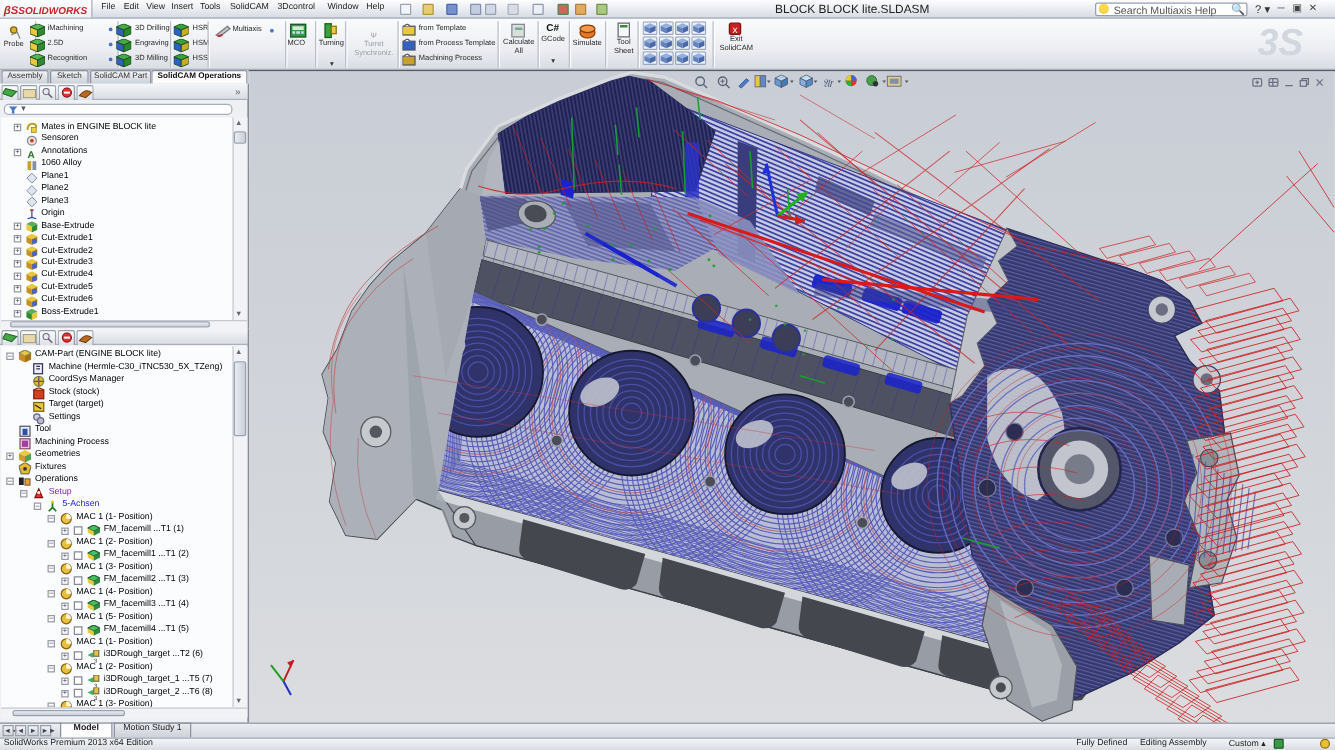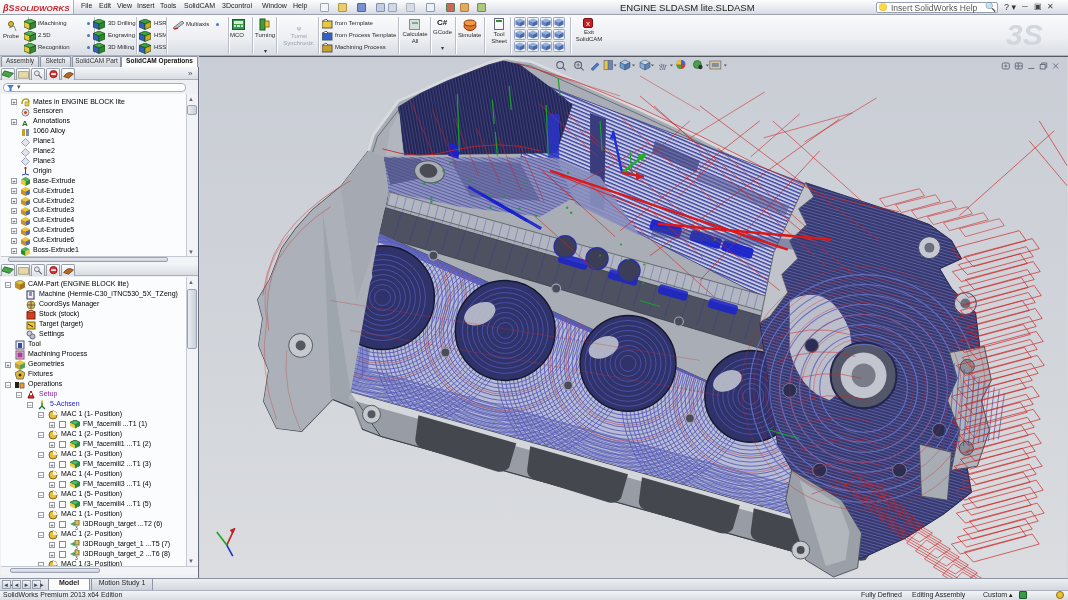--- a/index.html
+++ b/index.html
@@ -54,22 +54,22 @@
 <div class="abs" style="left:320px;top:3px;width:9px;height:9px;background:#f2f4f7;border:1px solid #9aa4b4;border-radius:1px;"></div>
 <div class="abs" style="left:338px;top:3px;width:9px;height:9px;background:#e8cc70;border:1px solid #b09840;border-radius:1px;"></div>
 <div class="abs" style="left:357px;top:3px;width:9px;height:9px;background:#7890cc;border:1px solid #4a68a8;border-radius:1px;"></div>
 <div class="abs" style="left:376px;top:3px;width:9px;height:9px;background:#c4cde0;border:1px solid #8292b0;border-radius:1px;"></div>
 <div class="abs" style="left:388px;top:3px;width:9px;height:9px;background:#d2d8e4;border:1px solid #96a2b4;border-radius:1px;"></div>
 <div class="abs" style="left:406px;top:3px;width:9px;height:9px;background:#d8dce4;border:1px solid #aab2be;border-radius:1px;"></div>
 <div class="abs" style="left:426px;top:3px;width:9px;height:9px;background:#eceff4;border:1px solid #8c9ab0;border-radius:1px;"></div>
 <div class="abs" style="left:446px;top:3px;width:9px;height:9px;background:#cc6858;border:1px solid #558055;border-radius:1px;"></div>
 <div class="abs" style="left:460px;top:3px;width:9px;height:9px;background:#e0aa60;border:1px solid #b08040;border-radius:1px;"></div>
 <div class="abs" style="left:477px;top:3px;width:9px;height:9px;background:#aac880;border:1px solid #709050;border-radius:1px;"></div>
-<div class="abs" style="left:620px;top:2px;font-size:9.5px;color:#222;">ENGINE SLDASM lite.SLDASM</div>
-<div class="abs" style="left:876px;top:1.5px;width:122px;height:11px;background:#fff;border:1px solid #98a0b0;border-radius:2px;font-size:8.5px;color:#555;padding-left:14px;">Insert SolidWorks Help</div>
+<div class="abs" style="left:620px;top:2px;font-size:9.5px;color:#222;">BLOCK BLOCK lite.SLDASM</div>
+<div class="abs" style="left:876px;top:1.5px;width:122px;height:11px;background:#fff;border:1px solid #98a0b0;border-radius:2px;font-size:8.5px;color:#555;padding-left:14px;">Search Multiaxis Help</div>
 <div class="abs" style="left:879px;top:3px;width:8px;height:8px;background:radial-gradient(circle at 50% 45%,#ffd84a 55%,#b08000);border-radius:50%;"></div>
 <div class="abs" style="left:985px;top:2px;font-size:9px;color:#444;">🔍</div>
 <div class="abs" style="left:1004px;top:2px;font-size:9px;color:#333;">? ▾</div>
 <div class="abs" style="left:1022px;top:2px;font-size:8px;color:#444;">─</div>
 <div class="abs" style="left:1034px;top:2px;font-size:8px;color:#444;">▣</div>
 <div class="abs" style="left:1047px;top:2px;font-size:8px;color:#444;">✕</div>
 <div id="ribbon" class="abs"></div>
 <div class="abs" style="left:6px;top:20px;width:12px;height:12px;"><svg width="14" height="14">
       <circle cx="5" cy="4" r="2.5" fill="#d8b830" stroke="#806010"></circle>
       <path d="M3 8 L8 6 L10 11" stroke="#888" fill="none"></path>

